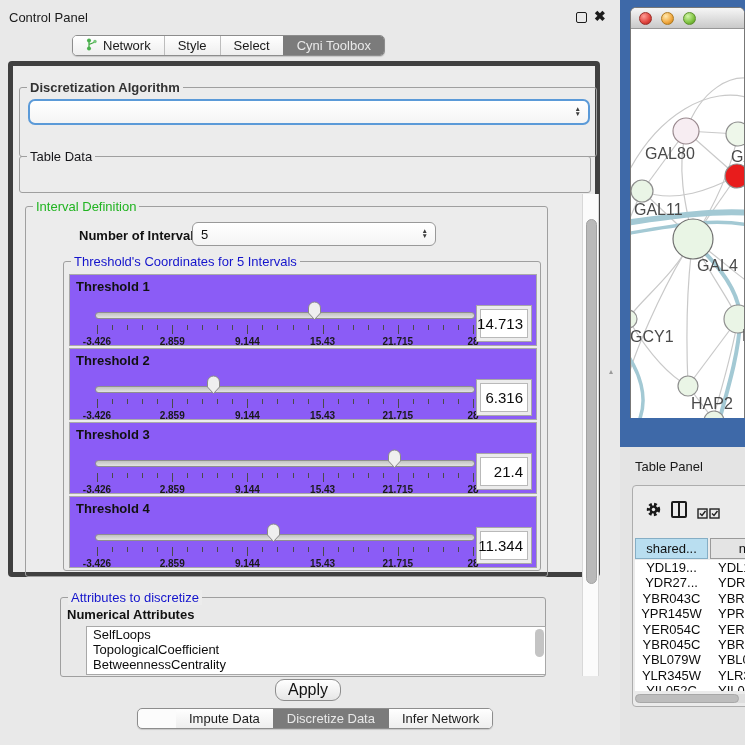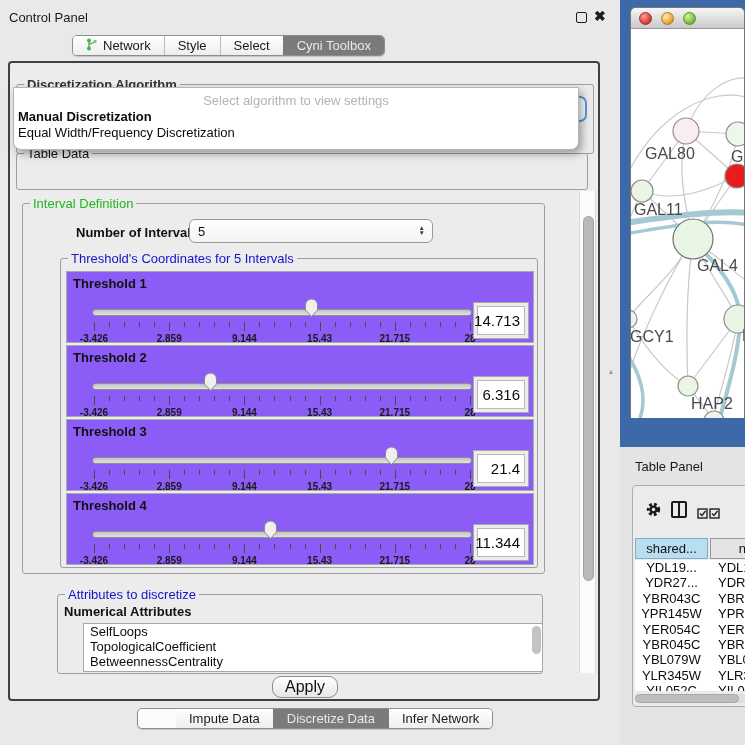--- a/index.html
+++ b/index.html
@@ -14,21 +14,21 @@
   .win-close { position:absolute; left:594px; top:4px; font-size:14px; font-weight:bold; color:#1c1c1c; }
 
   .seg-tabs { position:absolute; display:flex; height:21px; border:1px solid #8d8d8d; border-radius:5px; background:#fcfcfc; overflow:hidden; box-shadow:0 1px 1px rgba(0,0,0,.15); }
   .seg-tab { display:flex; align-items:center; gap:5px; padding:0 13px; font-size:13px; color:#1a1a1a; background:linear-gradient(#ffffff,#eeeeee); border-left:1px solid #bdbdbd; white-space:nowrap; }
   .seg-tab:first-child { border-left:none; }
   .seg-tab.selected { background:#7b7b7b; color:#e9e9e9; border-left-color:#7b7b7b; }
   .seg-tab.selected + .seg-tab { border-left-color:#7b7b7b; }
   #top-tabs { left:72px; top:31px; }
   #bottom-tabs { left:137px; top:704px;padding-left:38px; }
 
-  .cp-body { position:absolute; left:8px; top:57px; width:592px; height:640px; background:#ececec; border:2px solid #404040; border-radius:4px; }
+  .cp-body { position:absolute; left:8px; top:57px; width:592px; height:516px; background:#ececec; border:5px solid #404040; border-radius:4px; }
 
   .group { position:absolute; border:1px solid #9f9f9f; border-radius:3px; }
   .gtitle { position:absolute; top:-8px; left:7px; background:#ececec; padding:0 3px; font-size:13px; white-space:nowrap; }
   .gtitle.bold { font-weight:bold; color:#333; }
   .gtitle.green { color:#21b421; }
   .gtitle.blue { color:#1414cc; }
   .gtitle.dark { color:#16161a; }
 
   .combo { position:absolute; background:linear-gradient(#ffffff,#f4f4f4); border:1px solid #999; border-radius:6px; font-size:13px; color:#111; display:flex; align-items:center; padding:0 22px 0 8px; }
   .stepper { position:absolute; right:7px; top:50%; transform:translateY(-50%); display:flex; flex-direction:column; align-items:center; font-size:6.5px; line-height:4.6px; color:#3c3c3c; }
@@ -122,27 +122,20 @@
     <div class="group" style="left:6px; top:21px; width:578px; height:70px;">
       <span class="gtitle bold">Discretization Algorithm</span>
       <div class="combo focused" style="left:8px; top:11px; width:562px; height:26px;">
         <span class="stepper">
             <span>▲</span>
             <span>▼</span>
           </span>
       </div>
     </div>
 
-    <div class="popup">
-      <div class="popup-hint">Select algorithm to view settings</div>
-      <div id="popup-opts">
-          <div class="popup-opt selected" style="top: 21px;">Manual Discretization</div>
-          <div class="popup-opt" style="top: 37px;">Equal Width/Frequency Discretization</div>
-        </div>
-    </div>
 
     <div class="group" style="left:6px; top:90px; width:572px; height:37px;">
       <span class="gtitle dark">Table Data</span>
     </div>
 
     <div class="group" style="left:12px; top:140px; width:523px; height:371px;">
       <span class="gtitle green">Interval Definition</span>
       <span style="position:absolute; left:53px; top:21px; font-size:13px; font-weight:bold;">Number of Intervals</span>
       <div class="combo" style="left:166px; top:15px; width:244px; height:24px;">
         <span>5</span>

